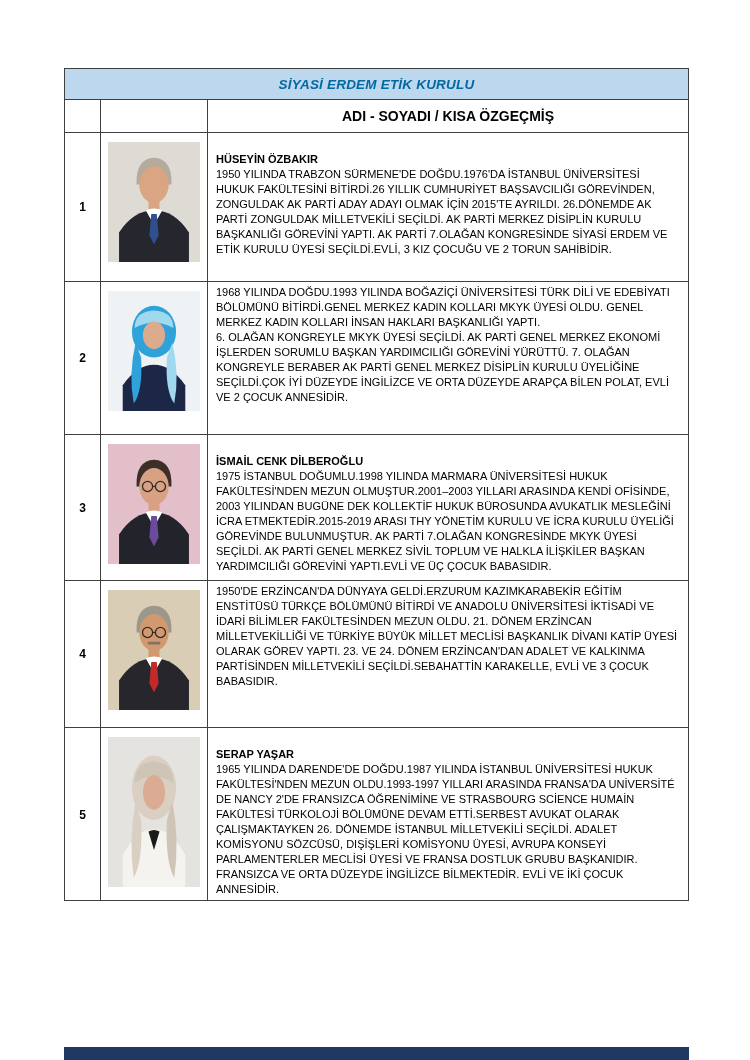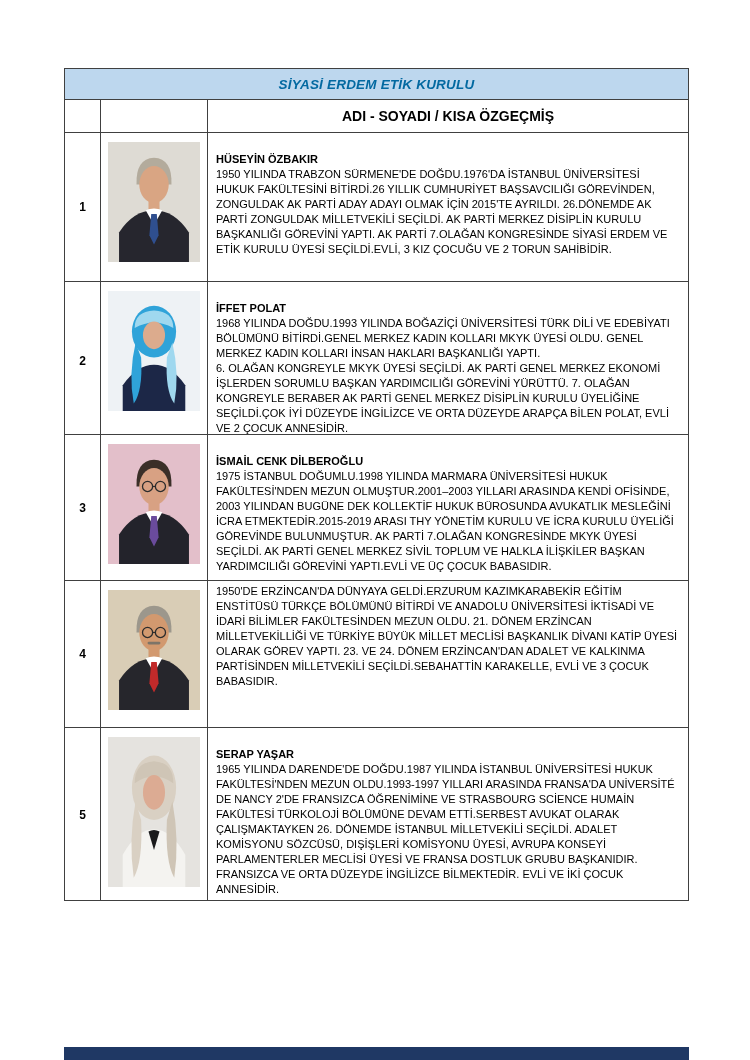--- a/index.html
+++ b/index.html
@@ -70,21 +70,20 @@
         <rect x="0" y="0" width="100" height="130" fill="#eef2f5"></rect>
         <ellipse cx="50" cy="44" rx="24" ry="28" fill="#2fa3d9"></ellipse>
         <path d="M29 40 Q29 22 50 21 Q71 22 71 40 Q60 34 50 34 Q40 34 29 40 Z" fill="#9fd8ef"></path>
         <ellipse cx="50" cy="48" rx="12" ry="15" fill="#dcab8d"></ellipse>
         <path d="M16 130 L16 102 Q32 80 50 80 Q68 80 84 102 L84 130 Z" fill="#1c2747"></path>
         <path d="M30 56 Q22 90 28 122 Q38 108 36 72 Z" fill="#2fa3d9"></path>
         <path d="M70 56 Q78 90 72 122 Q62 108 64 72 Z" fill="#9fd8ef"></path>
       </svg>
     </div>
     <div class="cell bio-cell">
-      <div class="member-name">İFFET POLAT</div>
       <div class="member-bio">1968 YILINDA DOĞDU.1993 YILINDA BOĞAZİÇİ ÜNİVERSİTESİ TÜRK DİLİ VE EDEBİYATI BÖLÜMÜNÜ BİTİRDİ.GENEL MERKEZ KADIN KOLLARI MKYK ÜYESİ OLDU. GENEL MERKEZ KADIN KOLLARI İNSAN HAKLARI BAŞKANLIĞI YAPTI.
 6. OLAĞAN KONGREYLE MKYK ÜYESİ SEÇİLDİ. AK PARTİ GENEL MERKEZ EKONOMİ İŞLERDEN SORUMLU BAŞKAN YARDIMCILIĞI GÖREVİNİ YÜRÜTTÜ. 7. OLAĞAN KONGREYLE BERABER AK PARTİ GENEL MERKEZ DİSİPLİN KURULU ÜYELİĞİNE SEÇİLDİ.ÇOK İYİ DÜZEYDE İNGİLİZCE VE ORTA DÜZEYDE ARAPÇA BİLEN POLAT, EVLİ VE 2 ÇOCUK ANNESİDİR.</div>
     </div>
   </div>
 
   <div class="grid-row row-3" style="height:145px">
     <div class="cell num">3</div>
     <div class="cell photo-cell">
       <svg class="photo" viewBox="0 0 100 130" preserveAspectRatio="none">
         <rect x="0" y="0" width="100" height="130" fill="#e3bfca"></rect>

